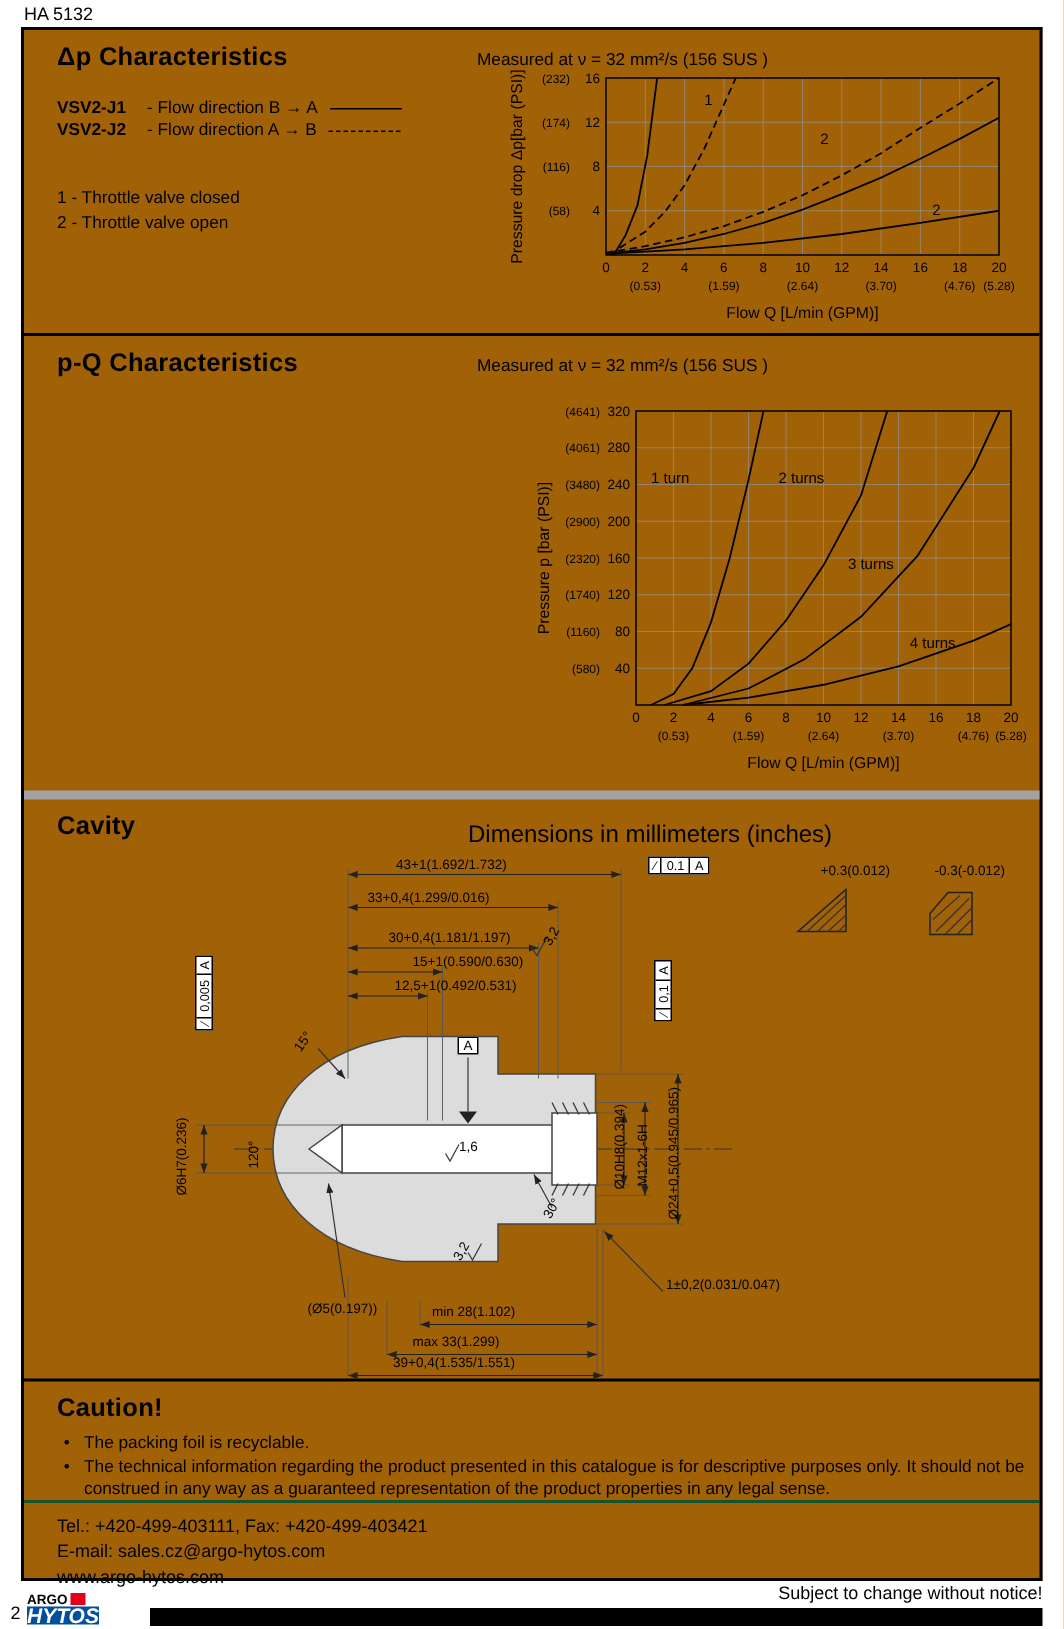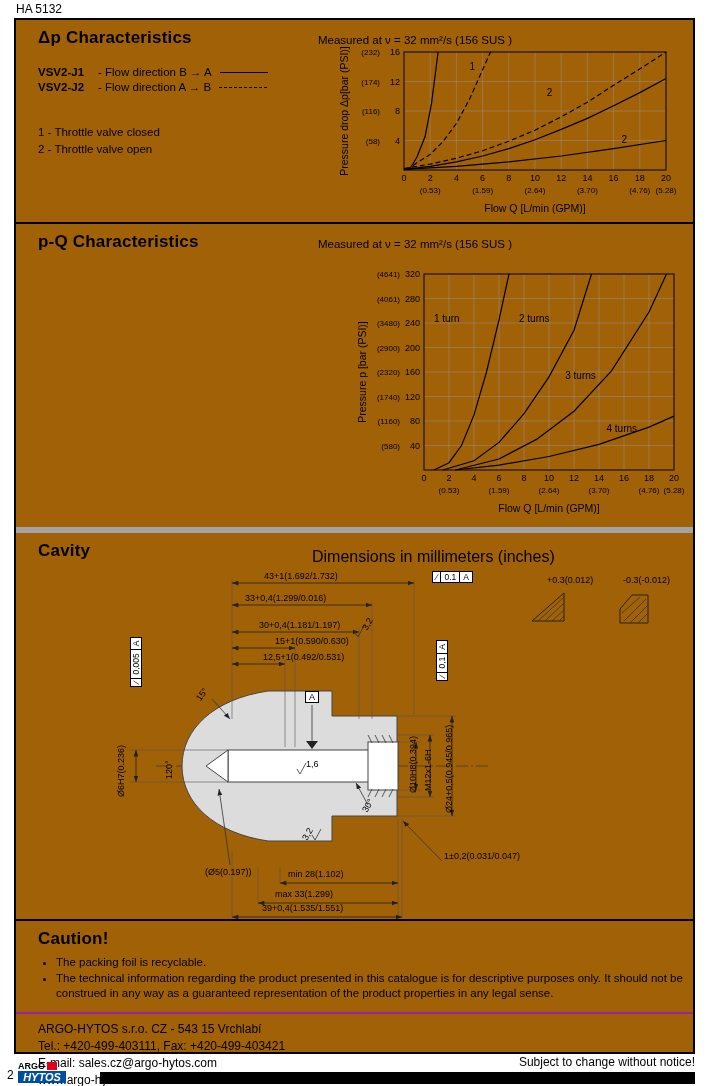--- a/index.html
+++ b/index.html
@@ -4,21 +4,21 @@
 <style>
   *{margin:0;padding:0;box-sizing:border-box}
   html,body{background:#fff}
   body{width:709px;height:1086px;position:relative;font-family:"Liberation Sans",sans-serif;color:#000;font-size:12px;overflow:hidden}
   .doc-number{position:absolute;top:2px;left:16px;font-size:12px}
   .sheet{position:absolute;left:14px;top:18px;width:681px;height:1036px;border:2px solid #000;background:#a16207}
   section{position:relative;width:100%}
   .sec-dp{height:204px;border-bottom:2px solid #000}
   .sec-pq{height:309px;border-bottom:6px solid #a3a3a3}
   .sec-cavity{height:388px;border-bottom:2px solid #000}
-  .sec-caution{height:93px;border-bottom:2px solid #a21caf}
+  .sec-caution{height:81px;border-bottom:2px solid #14532d}
   .sec-footer{height:55px}
   .sec-title{position:absolute;top:8px;left:22px;font-size:17px;font-weight:bold;letter-spacing:.2px}
   .measured{position:absolute;top:14px;left:302px;font-size:11.5px}
   .legend{position:absolute;top:46px;left:22px;font-size:11.5px}
   .legend-row{display:flex;align-items:center;margin-bottom:3px;white-space:nowrap}
   .legend-row .model{font-weight:bold;width:60px}
   .sample{display:inline-block;width:48px;margin-left:8px;border-top:1.6px solid #000;height:0}
   .sample.dashed{border-top-style:dashed}
   .notes{position:absolute;top:104px;left:22px;font-size:11.5px;line-height:1.5}
   .chart-box{position:absolute}
@@ -47,21 +47,21 @@
   .cav-frame span:last-child{border-right:none}
   .caution-bullets{position:absolute;top:34px;left:26px;right:10px;font-size:11.5px}
   .caution-bullets li{margin-left:14px;margin-bottom:2px;line-height:1.25}
   .footer-block{padding:7px 0 0 22px;font-size:12px;line-height:1.42}
   .page-number{position:absolute;left:7px;top:1068px;font-size:12px}
   .bottom-note{position:absolute;right:14px;top:1055px;font-size:12px}
   .black-bar{position:absolute;left:100px;top:1072px;width:595px;height:12px;background:#000}
   .logo{position:absolute;left:18px;top:1060px;width:48px;height:24px}
   .logo-top{display:flex;align-items:center;gap:2px;font-weight:bold;font-size:9px;height:11px}
   .logo-red{display:inline-block;width:10px;height:8px}
-  .logo-bottom{height:12px;color:#fff;font-weight:bold;font-style:italic;font-size:11px;text-align:center;line-height:12px}
+  .logo-bottom{height:12px;color:#fff;font-weight:bold;font-style:italic;font-size:14px;text-align:center;line-height:12px}
 </style>
 </head>
 <body>
 
 <div class="doc-number">HA 5132</div>
 
 <div class="sheet">
 
   <section class="sec-dp">
     <h2 class="sec-title">Δp Characteristics</h2>
@@ -356,21 +356,20 @@
   <section class="sec-caution">
     <h2 class="sec-title">Caution!</h2>
     <ul class="caution-bullets">
       <li>The packing foil is recyclable.</li>
       <li>The technical information regarding the product presented in this catalogue is for descriptive purposes only.  It should not be construed in any way as a guaranteed representation of the product properties in any legal sense.</li>
     </ul>
   </section>
 
   <section class="sec-footer">
     <div class="footer-block">
-      <div>ARGO-HYTOS s.r.o.    CZ - 543 15  Vrchlabí</div>
       <div>Tel.: +420-499-403111, Fax: +420-499-403421</div>
       <div>E-mail: sales.cz@argo-hytos.com</div>
       <div>www.argo-hytos.com</div>
     </div>
   </section>
 </div>
 
 <div class="page-number">2</div>
 <div class="logo">
   <div class="logo-top">

